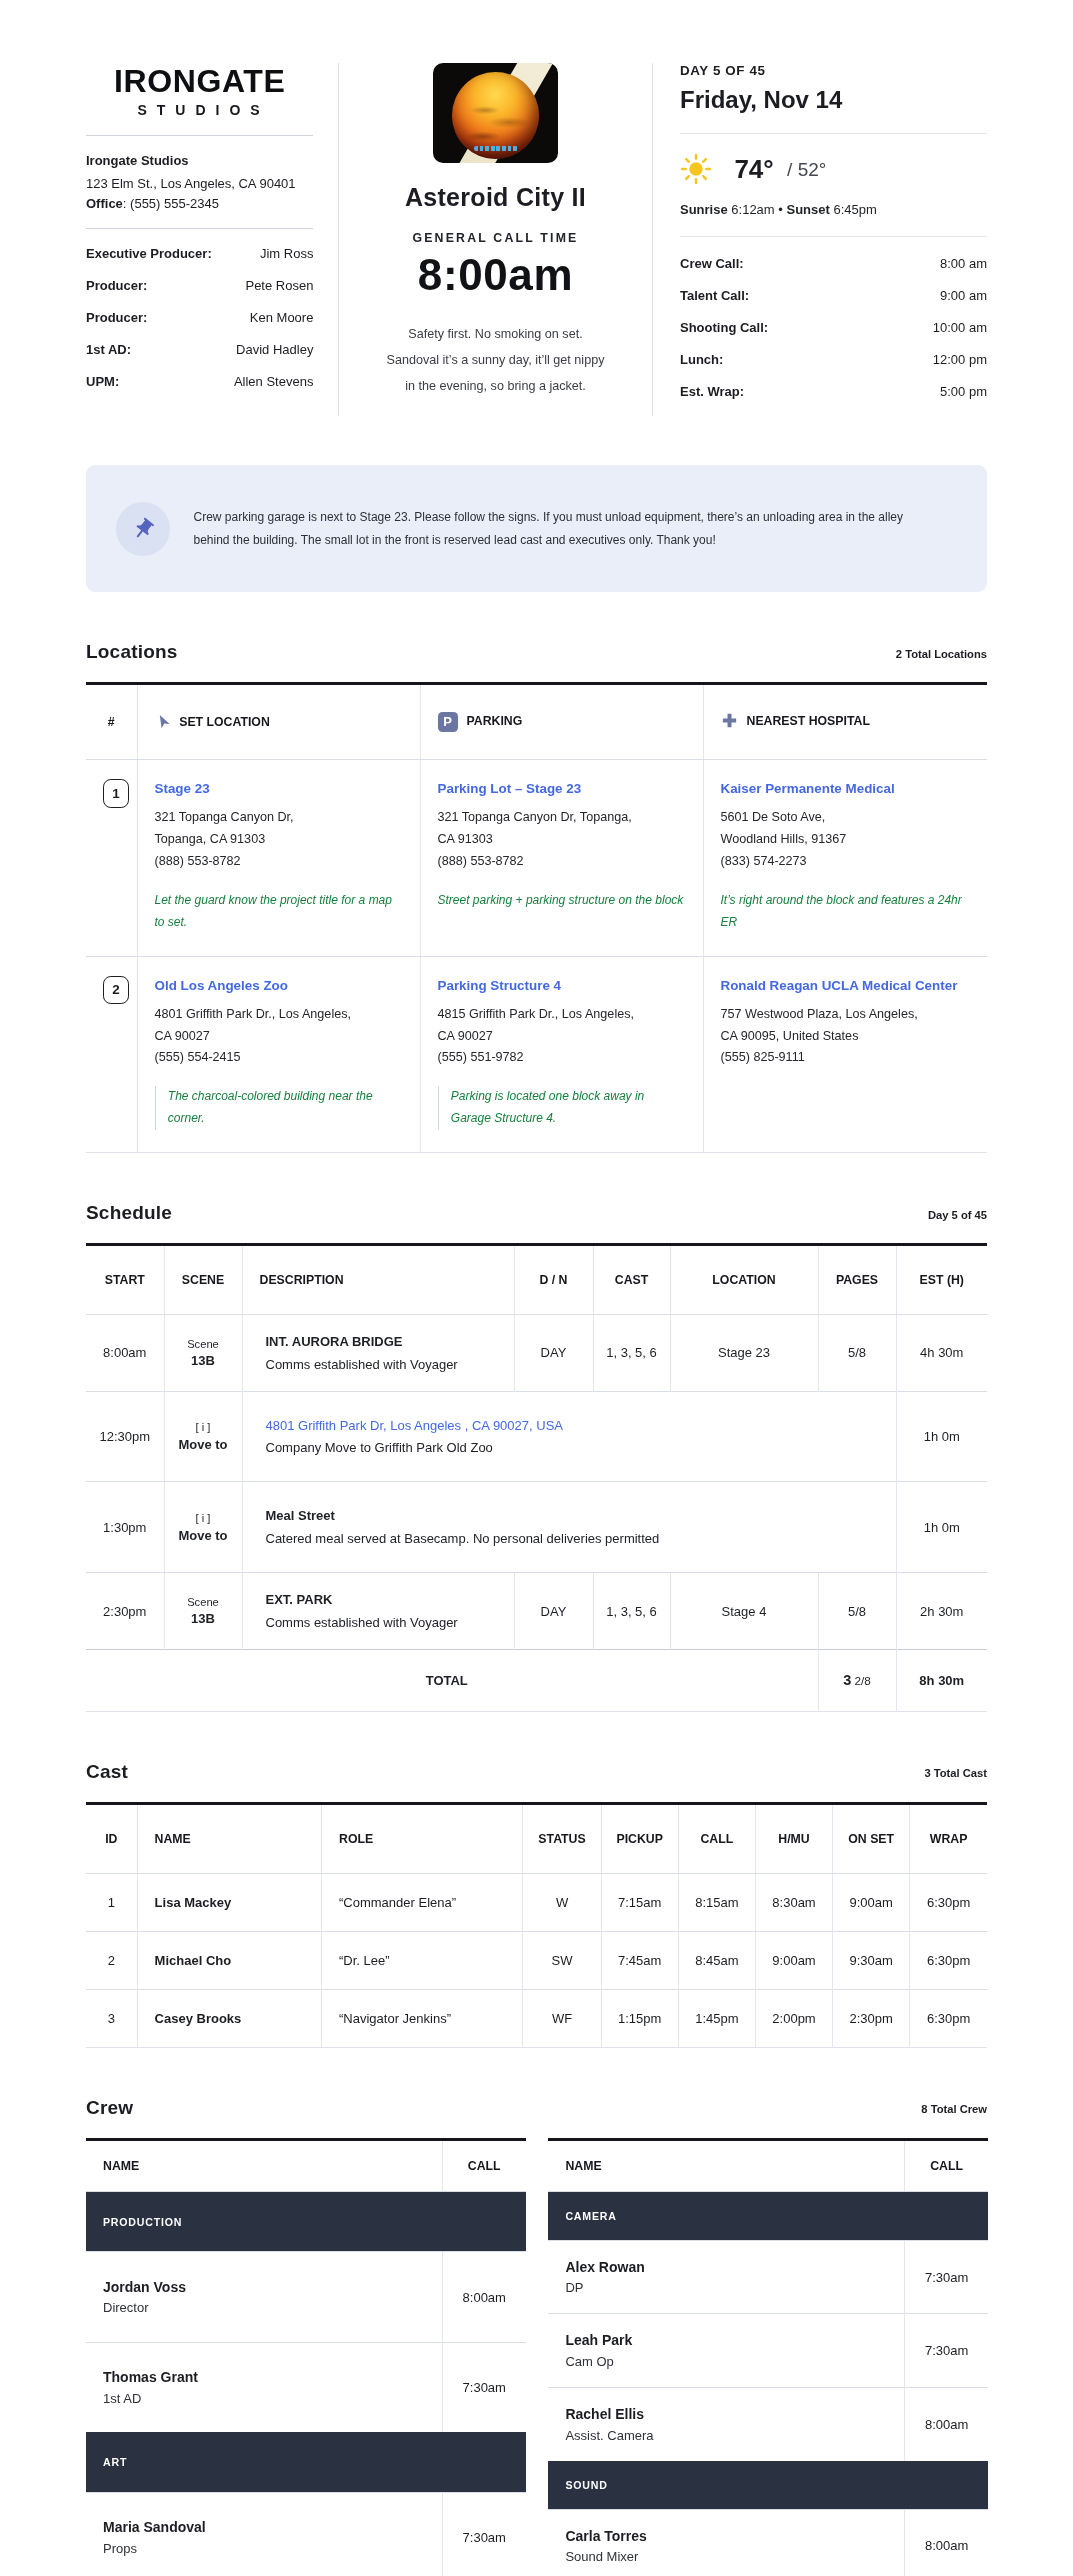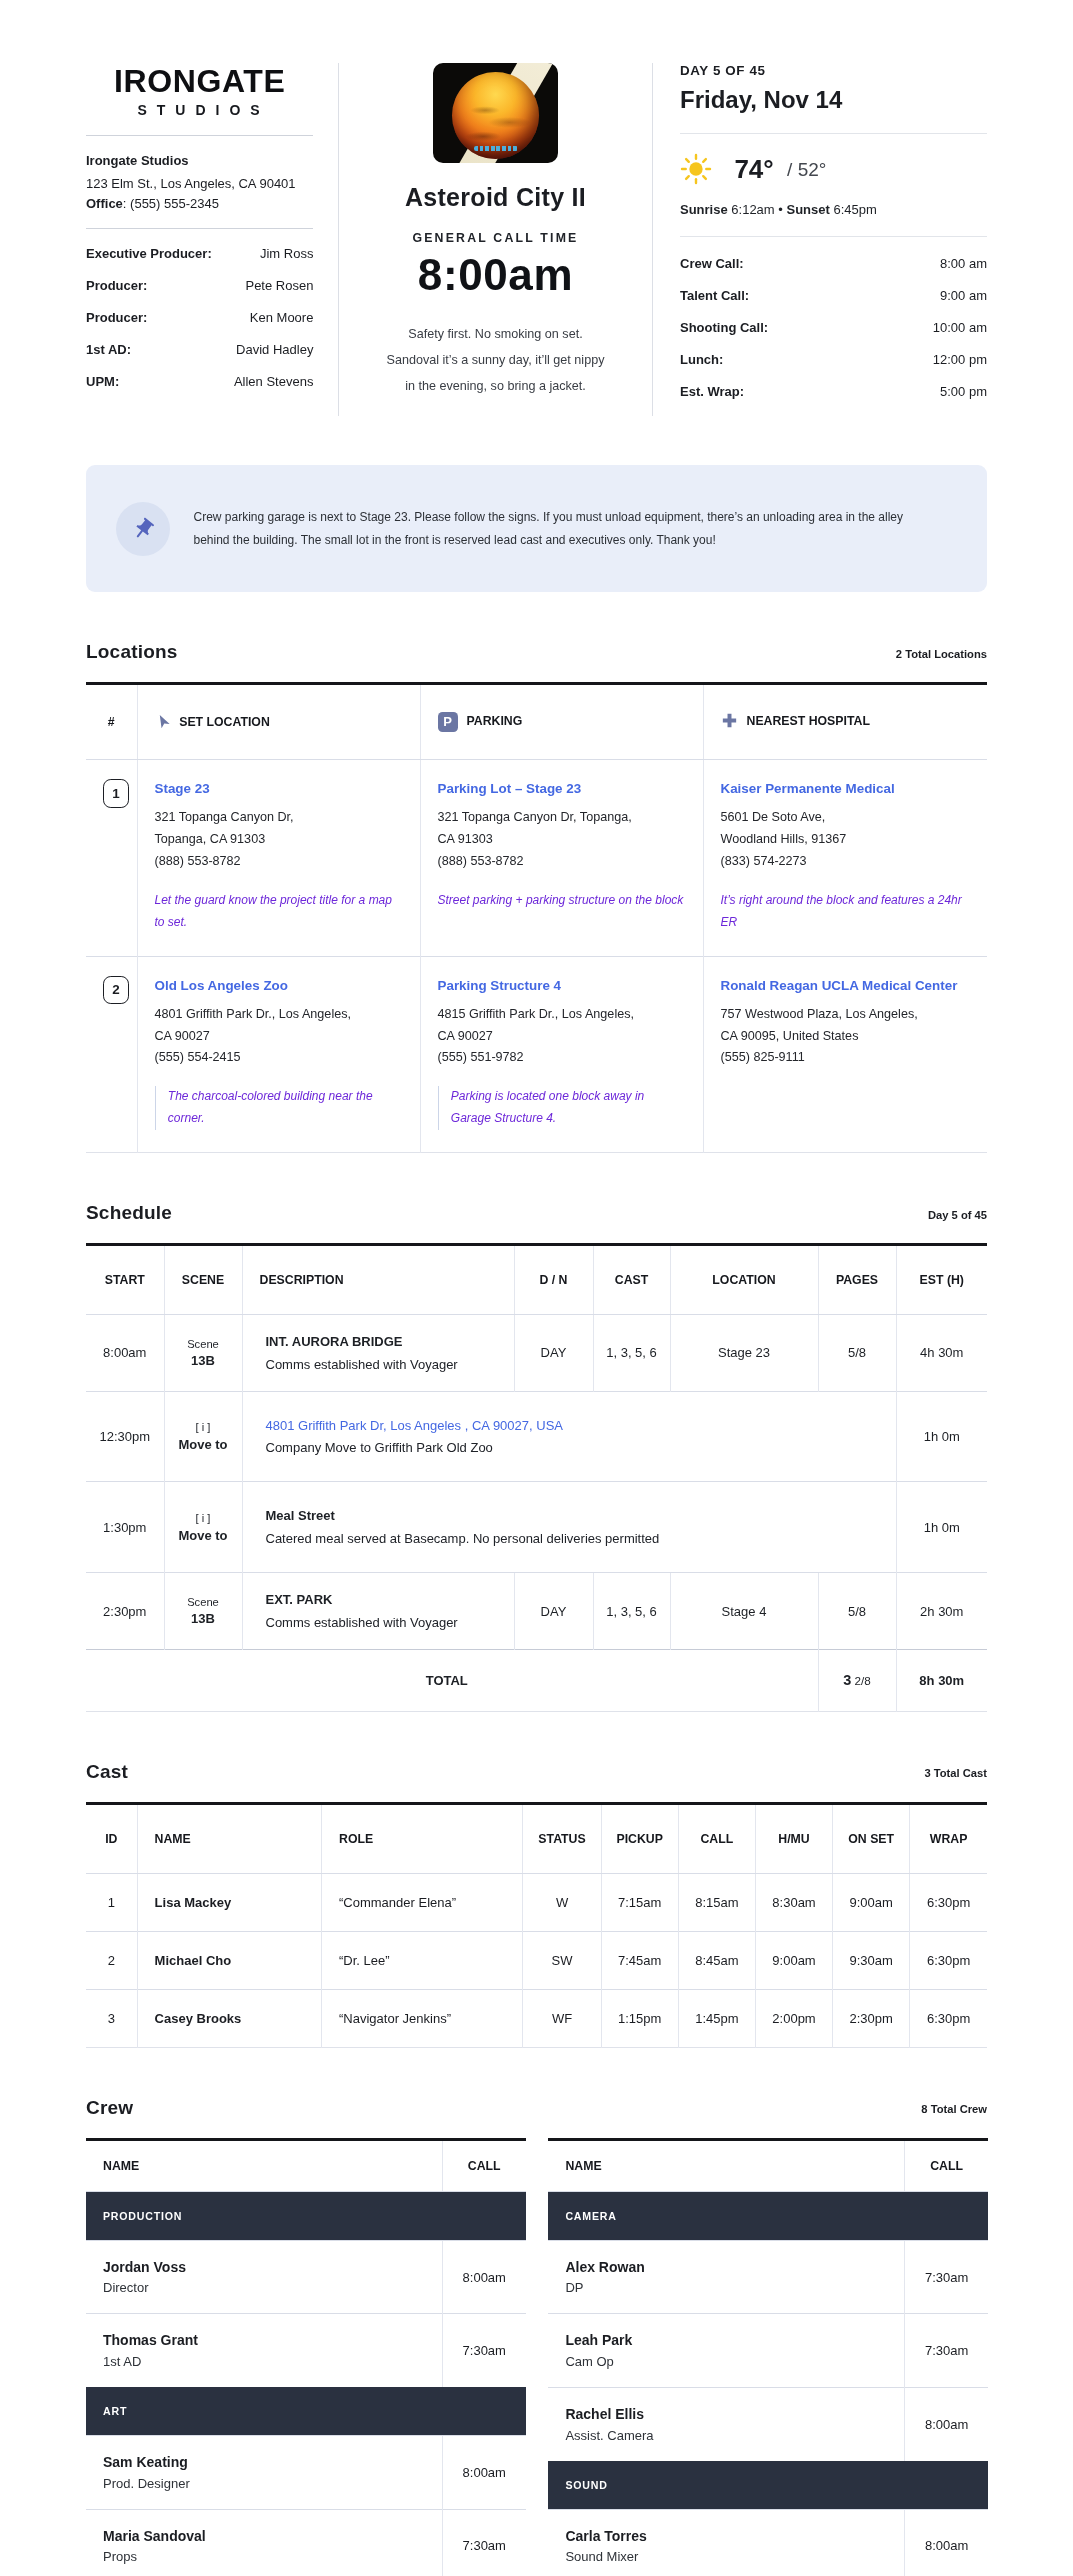--- a/index.html
+++ b/index.html
@@ -84,21 +84,21 @@
   .p-badge{display:inline-block;width:20px;height:20px;background:var(--slate);color:#fff;border-radius:4.5px;
     font-weight:800;font-size:13px;line-height:20px;text-align:center;vertical-align:middle;margin-right:9px;}
 
   
   .loc-table td{vertical-align:top;padding:19px 17px 22.4px;font-size:12.6px;}
   .loc-num-cell{text-align:center;padding-top:23.5px;}
   .badge{display:inline-block;min-width:26px;padding:5.6px 3.4px;border:1.7px solid #1c1e24;border-radius:7.8px;
     font-size:13.4px;font-weight:700;text-align:center;}
   .loc-name{color:var(--link);font-weight:700;font-size:13.4px;line-height:1.5;margin-bottom:7.8px;display:inline-block;text-decoration:none;}
   .loc-line{font-size:12.6px;line-height:1.74;color:#24262b;}
-  .loc-note{font-style:italic;font-size:12px;line-height:1.8;color:#6d28d9;margin-top:17px;}
+  .loc-note{font-style:italic;font-size:12px;line-height:1.8;color:#15803d;margin-top:17px;}
   .loc-note.bordered{border-left:1.7px solid #ccd5e8;padding-left:12.3px;}
 
   
   .sched-table td{padding:19px 9px;text-align:center;font-size:13px;vertical-align:middle;color:#1d2025;}
   .sched-table td.desc{text-align:left;padding-left:23px;padding-right:17px;}
   .desc-line1{font-weight:700;font-size:13px;}
   a.desc-link{color:var(--link);font-weight:400;text-decoration:none;}
   .desc-line2{margin-top:7.8px;font-size:13px;color:#202329;font-weight:400;}
   .scene-tag{font-size:11.2px;color:#1f2228;}
   .scene-label{font-weight:700;font-size:13px;margin-top:3.4px;}
@@ -518,27 +518,20 @@
                 <div class="crew-name">Thomas Grant</div>
                 <div class="crew-role">1st AD</div>
               </td>
             <td class="call-cell">7:30am</td>
           </tr>
           <tr class="band">
               <td colspan="2">ART</td>
             </tr>
           <tr>
             <td>
-                <div class="crew-name">Sam Keating</div>
-                <div class="crew-role">Prod. Designer</div>
-              </td>
-            <td class="call-cell">8:00am</td>
-          </tr>
-          <tr>
-            <td>
                 <div class="crew-name">Maria Sandoval</div>
                 <div class="crew-role">Props</div>
               </td>
             <td class="call-cell">7:30am</td>
           </tr>
         </tbody>
       </table>
 
       <table class="crew-table">
         <colgroup>

